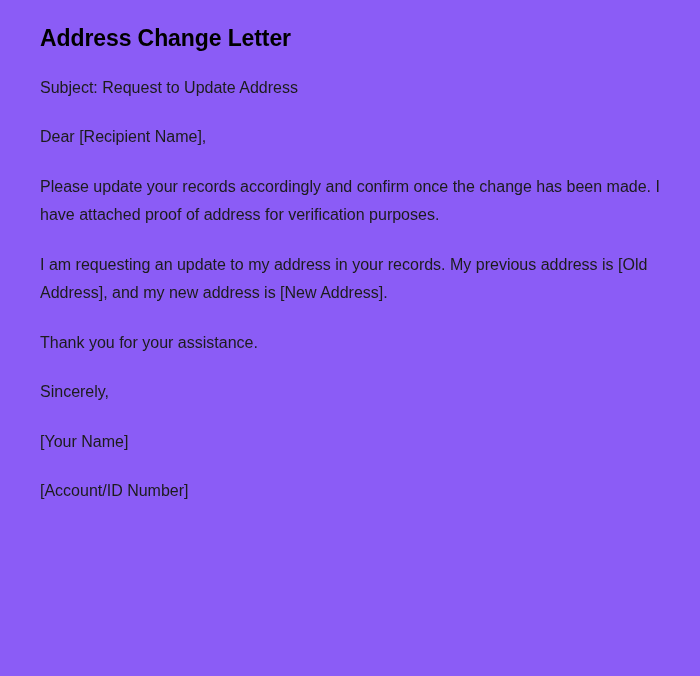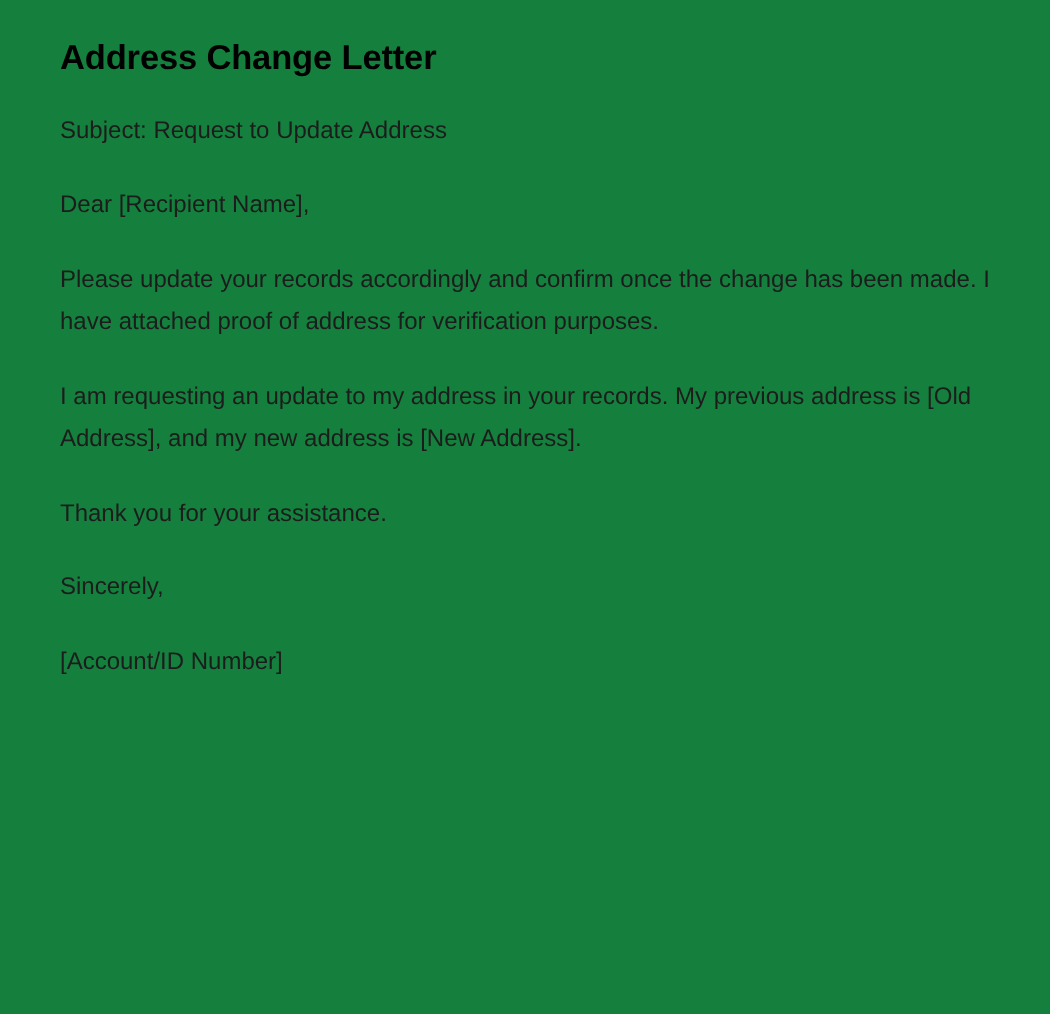--- a/index.html
+++ b/index.html
@@ -12,21 +12,21 @@
     height: 676px;
     font-family: "Liberation Sans", sans-serif;
     color: #1a1a1a;
     -webkit-font-smoothing: antialiased;
   }
   .letter {
     box-sizing: border-box;
     width: 700px;
     min-height: 676px;
     padding: 24px 40px 20px 40px;
-    background: #15803d;
+    background: #8b5cf6;
   }
   .letter-title {
     font-size: 23px;
     font-weight: bold;
     line-height: 1.3;
     color: #000000;
     margin: 0 0 20px 0;
     letter-spacing: -0.1px;
   }
   .letter-body p {
@@ -44,15 +44,16 @@
 
 <div class="letter">
   <h1 class="letter-title">Address Change Letter</h1>
   <div class="letter-body">
     <p>Subject: Request to Update Address</p>
     <p>Dear [Recipient Name],</p>
     <p>Please update your records accordingly and confirm once the change has been made. I have attached proof of address for verification purposes.</p>
     <p>I am requesting an update to my address in your records. My previous address is [Old Address], and my new address is [New Address].</p>
     <p>Thank you for your assistance.</p>
     <p>Sincerely,</p>
+    <p>[Your Name]</p>
     <p>[Account/ID Number]</p>
   </div>
 </div>
 
 </body></html>

